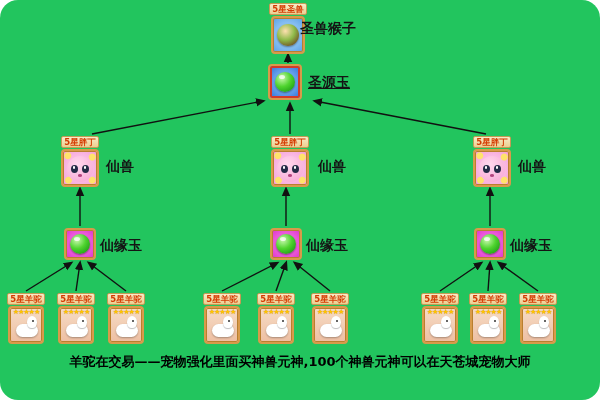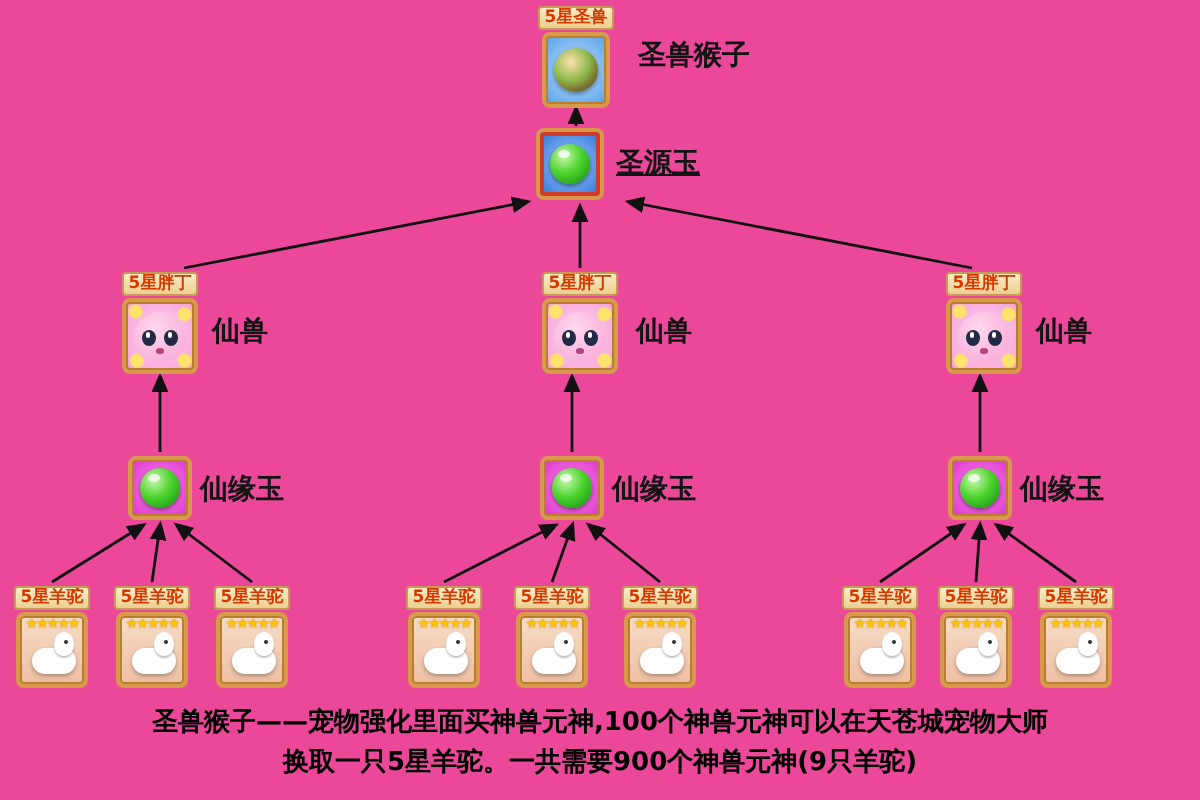--- a/index.html
+++ b/index.html
@@ -1,18 +1,18 @@
 <!DOCTYPE html>
 <html><head>
 <meta charset="utf-8">
 <style>
   * { margin:0; padding:0; box-sizing:border-box; }
   html,body { width:600px; height:400px; }
   body { font-family:"DejaVu Sans","Liberation Sans",sans-serif; background:#fff; }
-  .canvas { position:relative; width:600px; height:400px; background:#ec4899; overflow:hidden; }
+  .canvas { position:relative; width:600px; height:400px; background:#22c55e; overflow:hidden;border-radius:18px; }
 
   svg.arrows { position:absolute; left:0; top:0; width:600px; height:400px; pointer-events:none; }
 
   .node { position:absolute; width:40px; display:flex; flex-direction:column; align-items:center; }
   .tag {
     font-size:8.5px; line-height:10px; font-weight:bold; white-space:nowrap;
     color:#d43a00; background:linear-gradient(#f9ecc8,#eccf90);
     border:1px solid #c59a55; border-radius:2px; padding:0 2px; margin-bottom:1px;
   }
   .icon {
@@ -108,21 +108,21 @@
       <line x1="538" y1="291" x2="499" y2="263" marker-end="url(#ah)"></line>
     </g>
   </svg>
 
   <div class="node" style="left:268px;top:3px;">
     <div class="tag">5星圣兽</div>
     <div class="icon monkey">
       <div class="monkey-blob"></div>
     </div>
   </div>
-  <div class="label" style="left:319px;top:20px;">圣兽猴子</div>
+  <div class="label" style="left:300px;top:20px;">圣兽猴子</div>
 
   <div class="node" style="left:265px;top:64px;">
     <div class="icon holy-jade">
       <div class="gem"></div>
     </div>
   </div>
   <div class="label" style="left:308px;top:74px;text-decoration:underline;">圣源玉</div>
 
   <div class="node" style="left:60px;top:136px;">
     <div class="tag">5星胖丁</div>
@@ -259,17 +259,16 @@
     <div class="tag">5星羊驼</div>
     <div class="icon alpaca">
       <div class="al-stars">★★★★★</div>
       <div class="al-body"></div>
       <div class="al-head"></div>
       <div class="al-eye"></div>
     </div>
   </div>
 
   <div class="footer">
-    <div>圣兽猴子——宠物强化里面买神兽元神,100个神兽元神可以在天苍城宠物大师</div>
-    <div>换取一只5星羊驼。一共需要900个神兽元神(9只羊驼)</div>
+    <div>羊驼在交易——宠物强化里面买神兽元神,100个神兽元神可以在天苍城宠物大师</div>
   </div>
 
 </div>
 
 </body></html>

